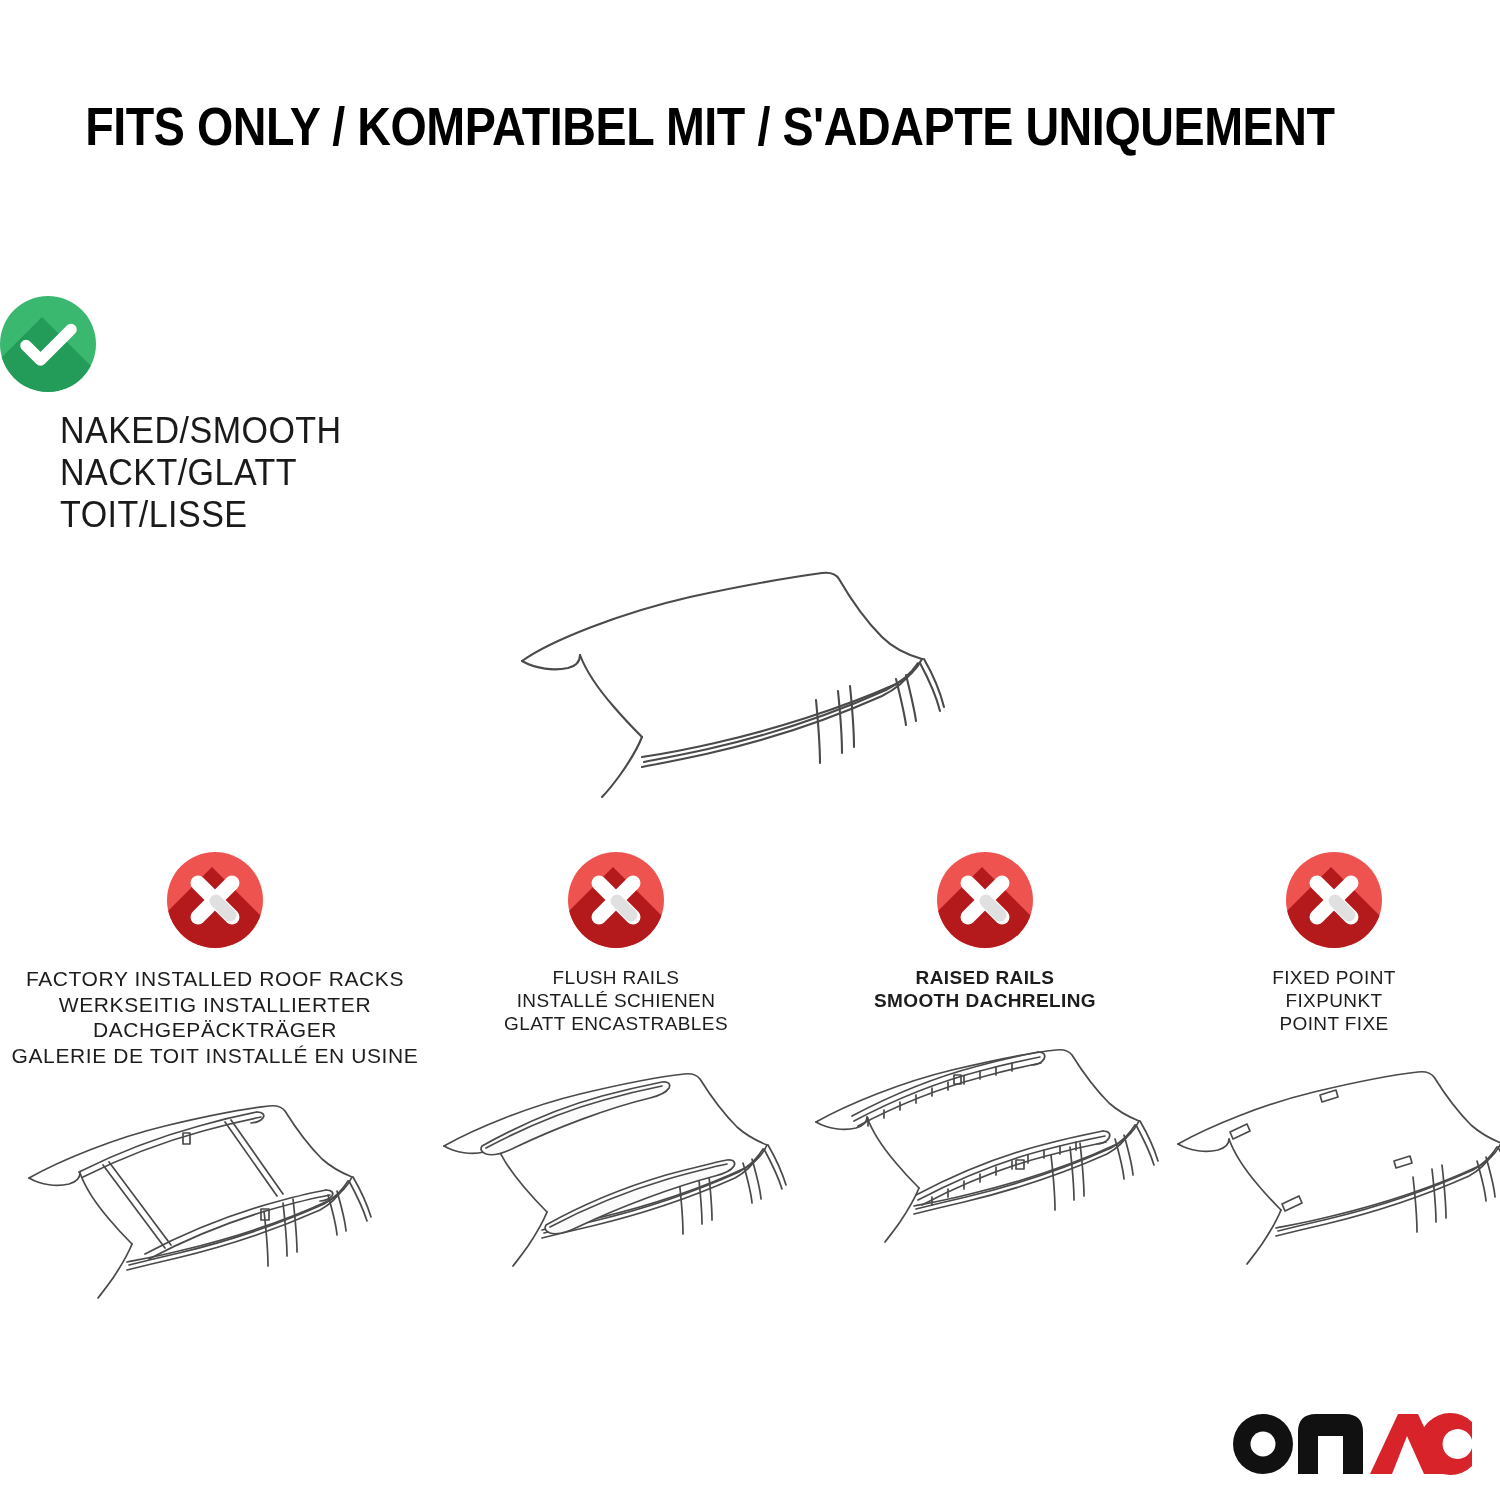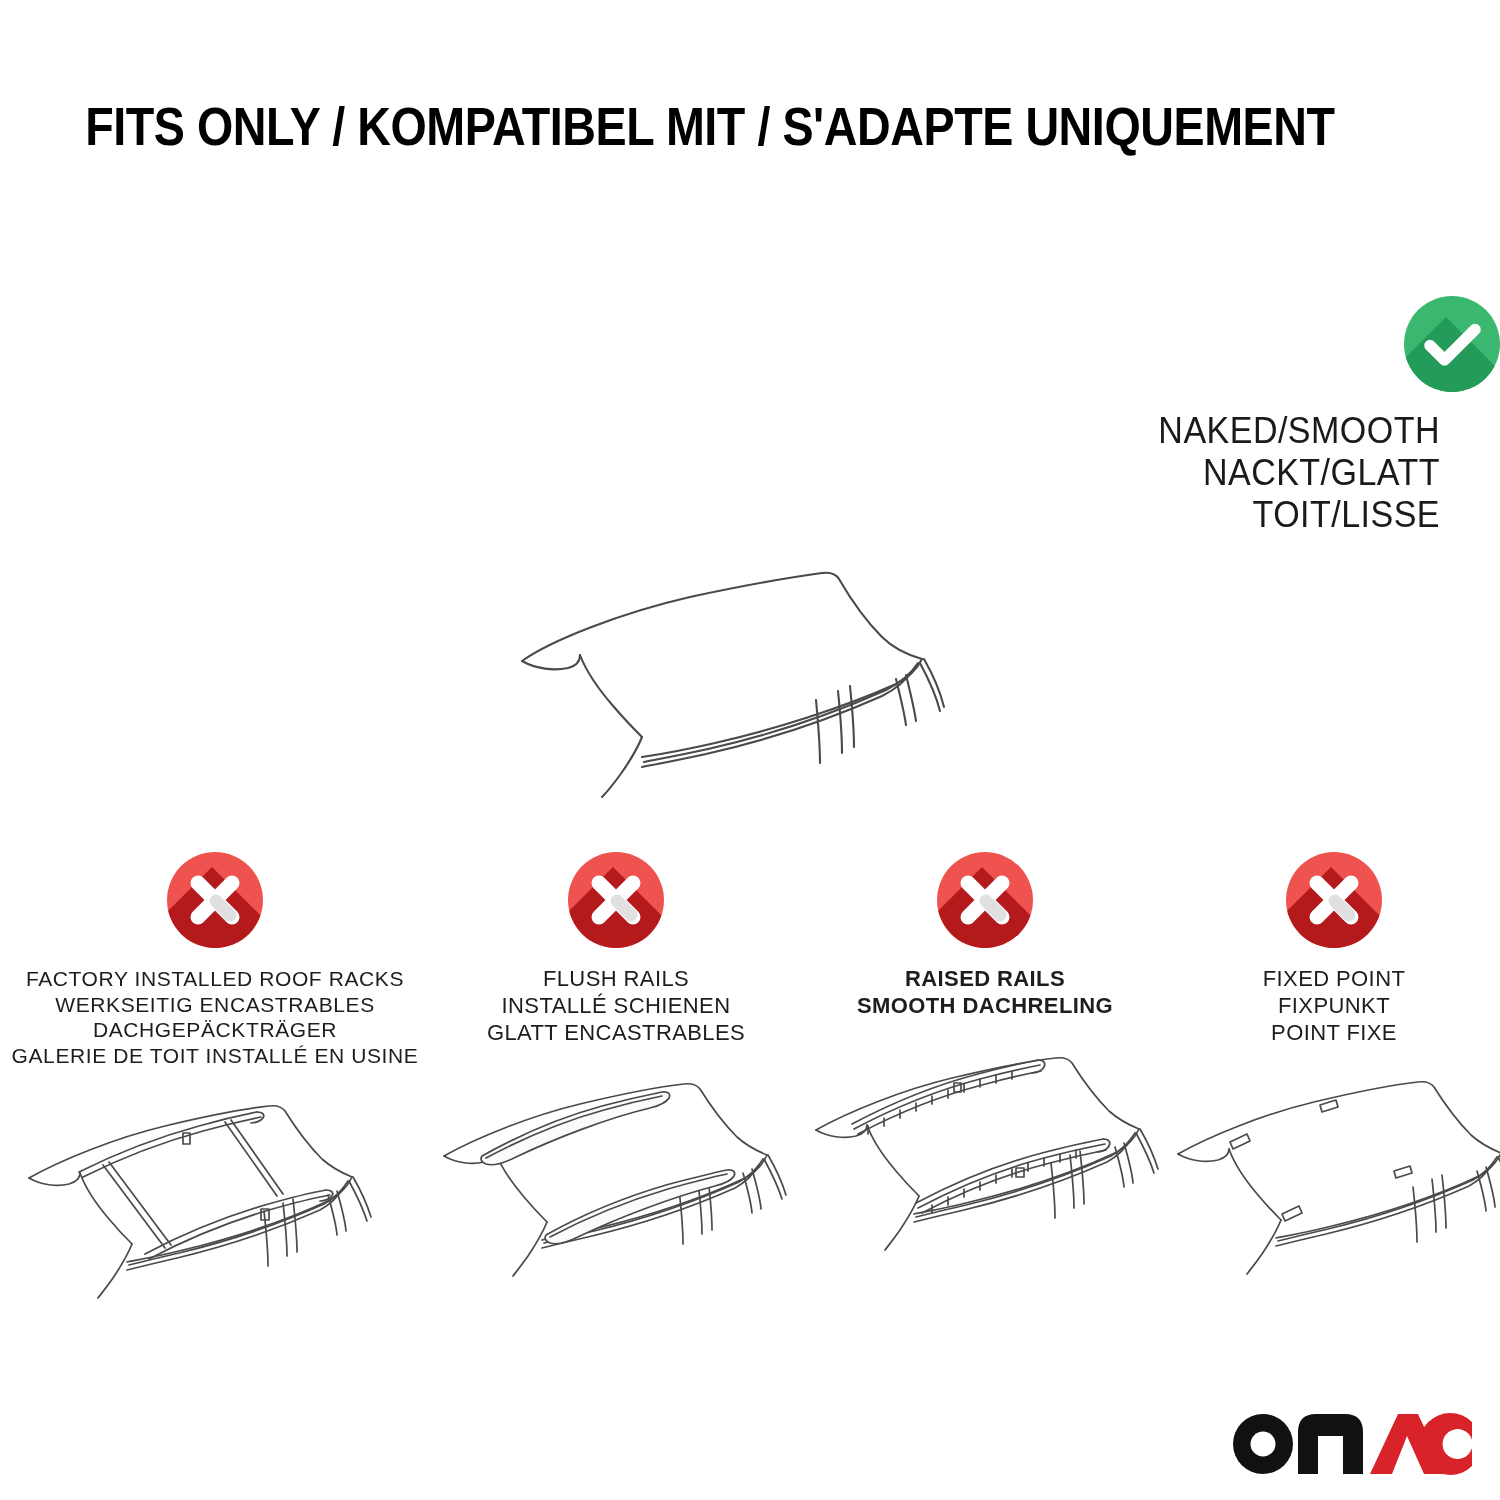--- a/index.html
+++ b/index.html
@@ -34,21 +34,21 @@
     transform-origin: center;
     white-space: nowrap;
   }
 
   
   .hero {
     position: absolute;
     top: 296px;
     left: 0;
     width: 1500px;
-    text-align: right;
+    text-align: left;
   }
   .icon-circle {
     width: 96px;
     height: 96px;
     border-radius: 50%;
     position: relative;
     display: inline-block;
     overflow: hidden;
   }
   .icon-circle.green { background: #3ab870; }
@@ -118,21 +118,21 @@
   }
   .col .icon-wrap { height: 100px; }
   .col-label {
     margin-top: 14px;
     color: #1d1d1d;
     line-height: 1.22;
   }
   .col-label div { white-space: nowrap; }
 
   .col.narrow .col-label { font-size: 21px; letter-spacing: 0.6px; }
-  .col.wide   .col-label { font-size: 22px; letter-spacing: 0.4px; }
+  .col.wide   .col-label { font-size: 19px; letter-spacing: 0.4px; }
 
   .col-art { margin-top: 10px; }
 
   
   .col-1 { width: 430px; }
   .col-2 { width: 372px; }
   .col-3 { width: 366px; font-weight: bold; }
   .col-4 { width: 332px; }
 
   
@@ -206,21 +206,21 @@
           <g stroke="#ffffff" stroke-width="15" stroke-linecap="round">
             <line x1="31" y1="31" x2="65" y2="65"></line>
             <line x1="65" y1="31" x2="31" y2="65"></line>
           </g>
           <line x1="49" y1="49" x2="63" y2="63" stroke="#e0e0e0" stroke-width="13" stroke-linecap="round"></line>
         </svg>
       </div>
     </div>
     <div class="col-label">
       <div>FACTORY INSTALLED ROOF RACKS</div>
-      <div>WERKSEITIG ENCASTRABLES</div>
+      <div>WERKSEITIG INSTALLIERTER</div>
       <div>DACHGEPÄCKTRÄGER</div>
       <div>GALERIE DE TOIT INSTALLÉ EN USINE</div>
     </div>
     <div class="col-art">
       <svg class="roof-svg" width="400" height="230" viewBox="0 0 400 230" aria-hidden="true">
         <g fill="none" stroke="#4a4a4a" stroke-width="1.7" stroke-linecap="round" stroke-linejoin="round">
 
           <path d="M14 100 C46 82 100 60 150 48 C196 37 236 30 254 28 C262 27 267 29 270 33
                    C280 49 294 68 307 81 C316 89 327 95 337 99"></path>
           <path d="M337 99 C332 110 324 117 315 122 C268 144 214 161 168 172 C140 179 122 182 112 184"></path>

